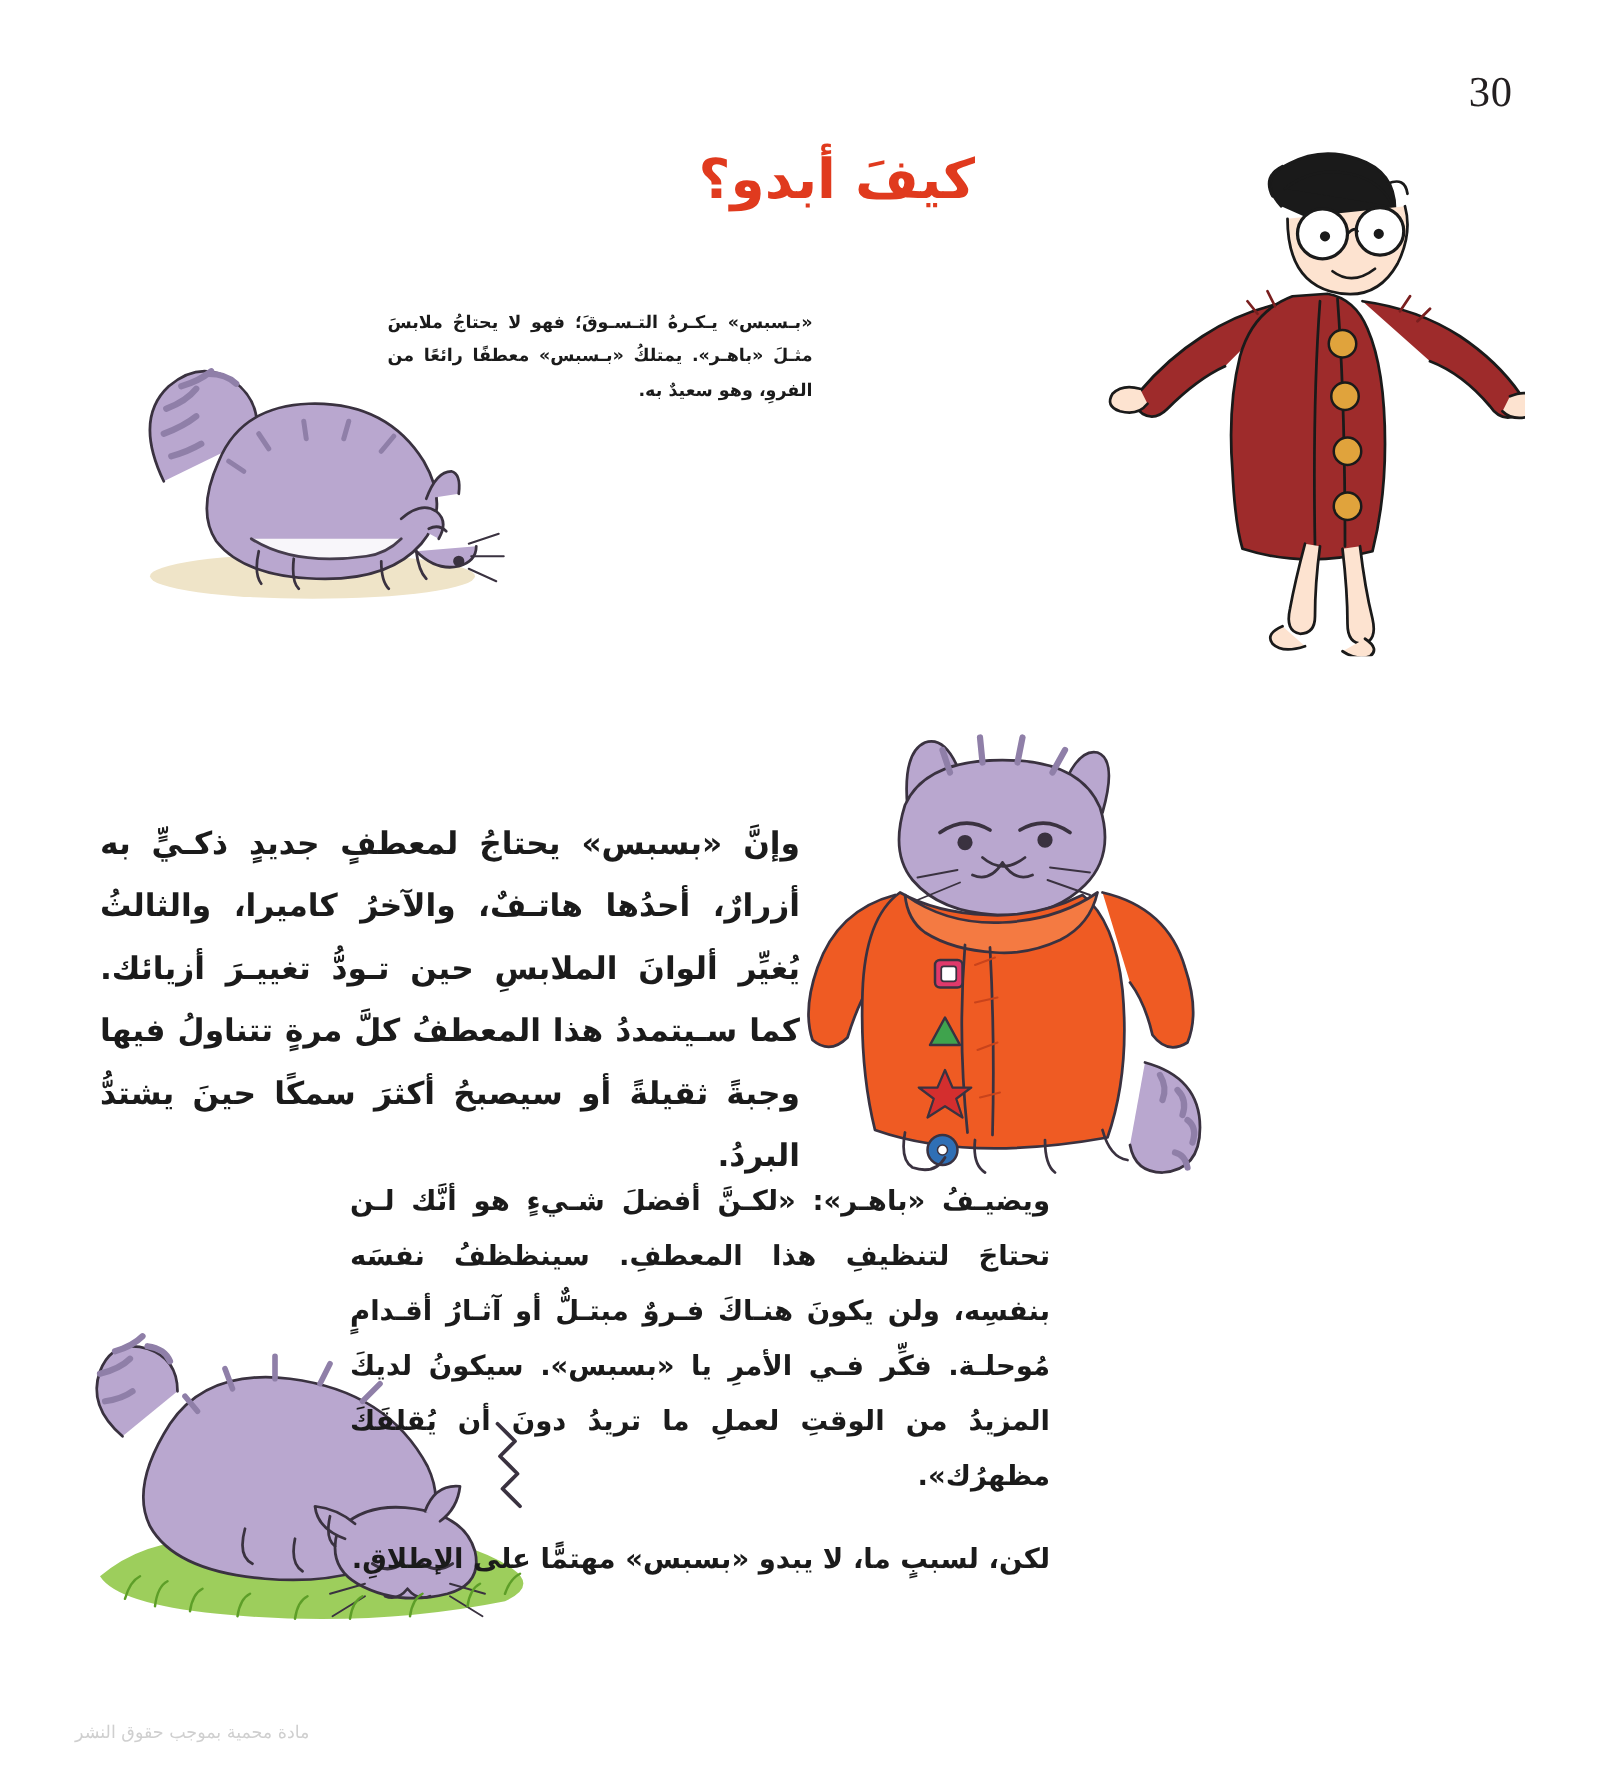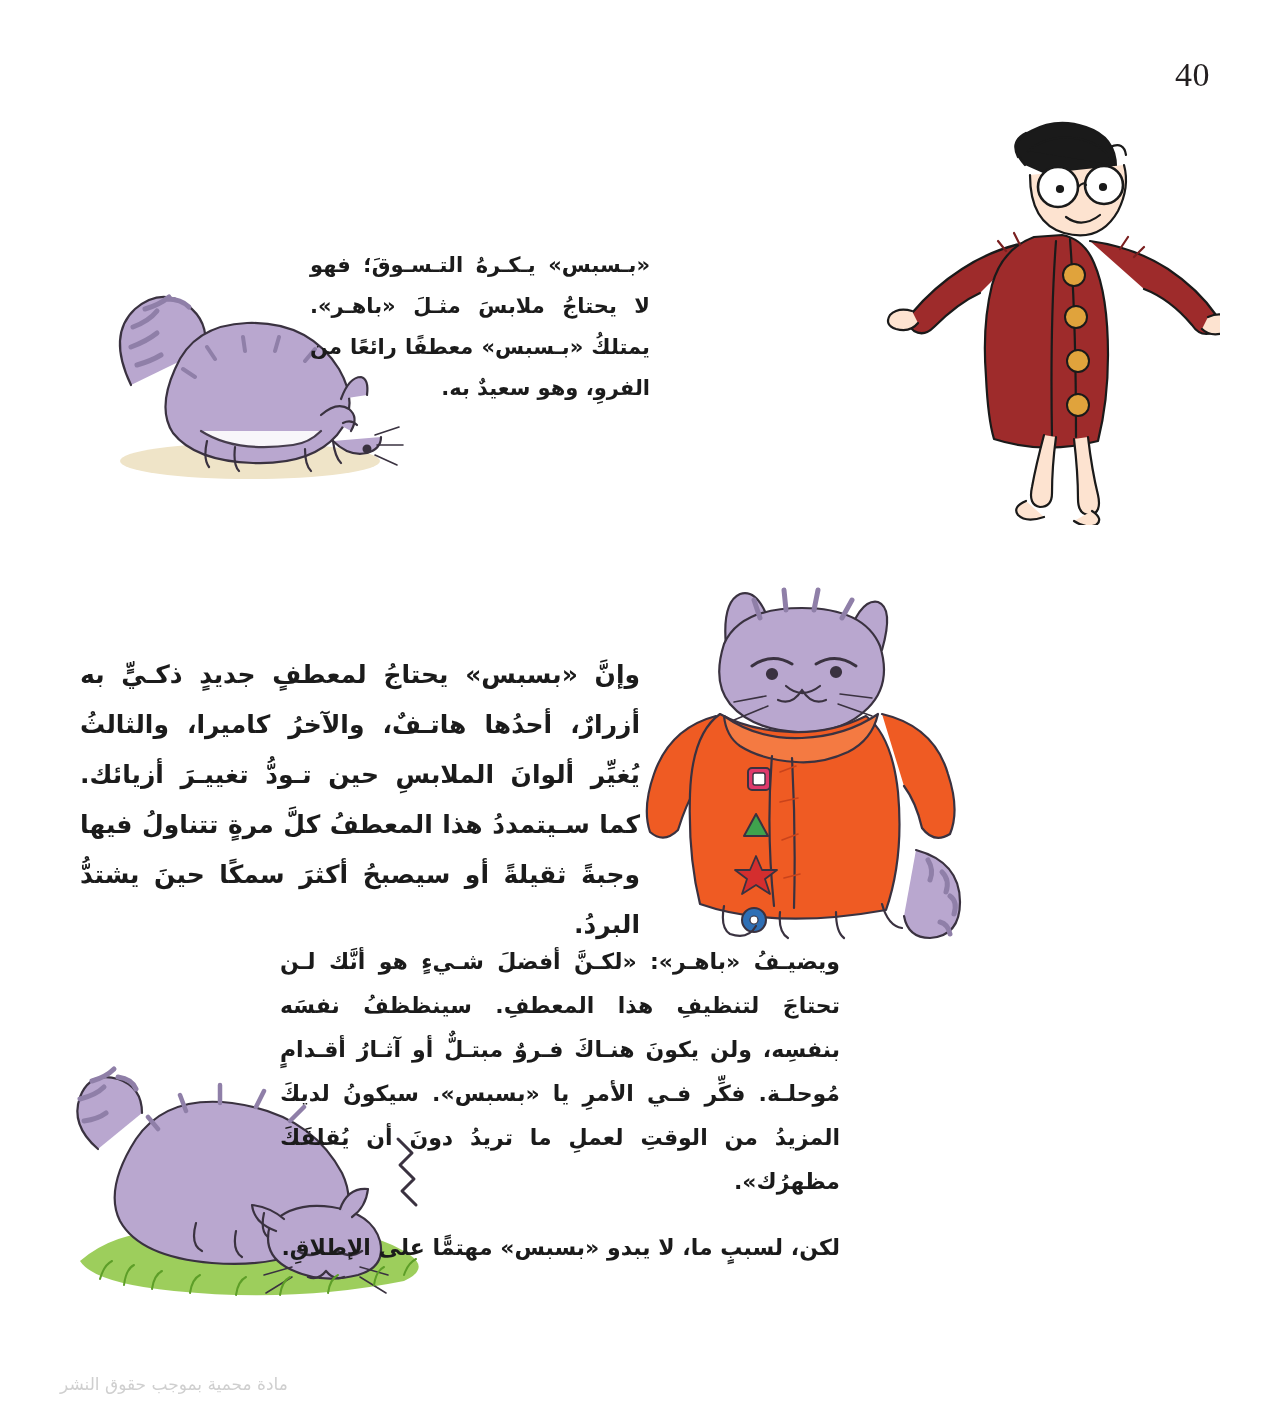--- a/index.html
+++ b/index.html
@@ -48,21 +48,21 @@
     text-align-last: right;
     color: #1b1b1b;
     font-family: "DejaVu Sans", sans-serif;
     font-weight: bold;
     line-height: 1.95;
   }
   .tb1 {
     top: 245px;
     right: 630px;
     width: 340px;
-    font-size: 21px;
+    font-size: 14px;
   }
   .tb1 p { margin: 0 0 18px 0; }
 
   .tb2 {
     top: 650px;
     right: 640px;
     width: 560px;
     font-size: 25px;
     line-height: 2.0;
   }
@@ -76,40 +76,41 @@
     line-height: 2.0;
   }
   .tb3 p { margin: 0 0 22px 0; }
   .tb3 p:last-child { margin-bottom: 0; }
 
   
   .footer-note {
     position: absolute;
     bottom: 22px;
     left: 60px;
-    font-size: 17px;
+    font-size: 14px;
     color: #cfcfcf;
     direction: rtl;
     font-family: "DejaVu Sans", sans-serif;
   }
 
   
   .illus { position: absolute; }
   #illus-girl { top: 105px; right: 60px; width: 400px; height: 420px; }
   #illus-cat-sniff { top: 265px; left: 75px; width: 340px; height: 230px; }
   #illus-cat-coat { top: 560px; right: 280px; width: 380px; height: 390px; }
   #illus-cat-grass { top: 1055px; left: 40px; width: 420px; height: 260px; }
 </style>
 </head>
 <body>
 
 <div class="page">
 
-  <div class="page-number">40</div>
-
+  <div class="page-number">30</div>
+
+  <div class="title">كيفَ أبدو؟</div>
 
   <svg class="illus" id="illus-girl" viewBox="0 0 400 420">
     <g stroke="#1a1a1a" stroke-width="2.2" fill="none" stroke-linecap="round" stroke-linejoin="round">
 
       <path d="M205 60 q-20 -22 6 -34 q26 -14 55 -4 q30 10 30 40 q2 22 -10 34" fill="#1a1a1a" stroke="#1a1a1a"></path>
       <path d="M208 46 q22 -18 52 -12 q26 6 34 26" fill="#1a1a1a" stroke="#1a1a1a"></path>
       <path d="M198 52 q-8 -16 8 -24" stroke="#1a1a1a" fill="none"></path>
       <path d="M290 42 q14 -6 16 8" stroke="#1a1a1a" fill="none"></path>
 
       <path d="M210 70 q0 48 34 58 q36 10 54 -22 q12 -24 6 -46" fill="#fde3d0" stroke="#1a1a1a"></path>

